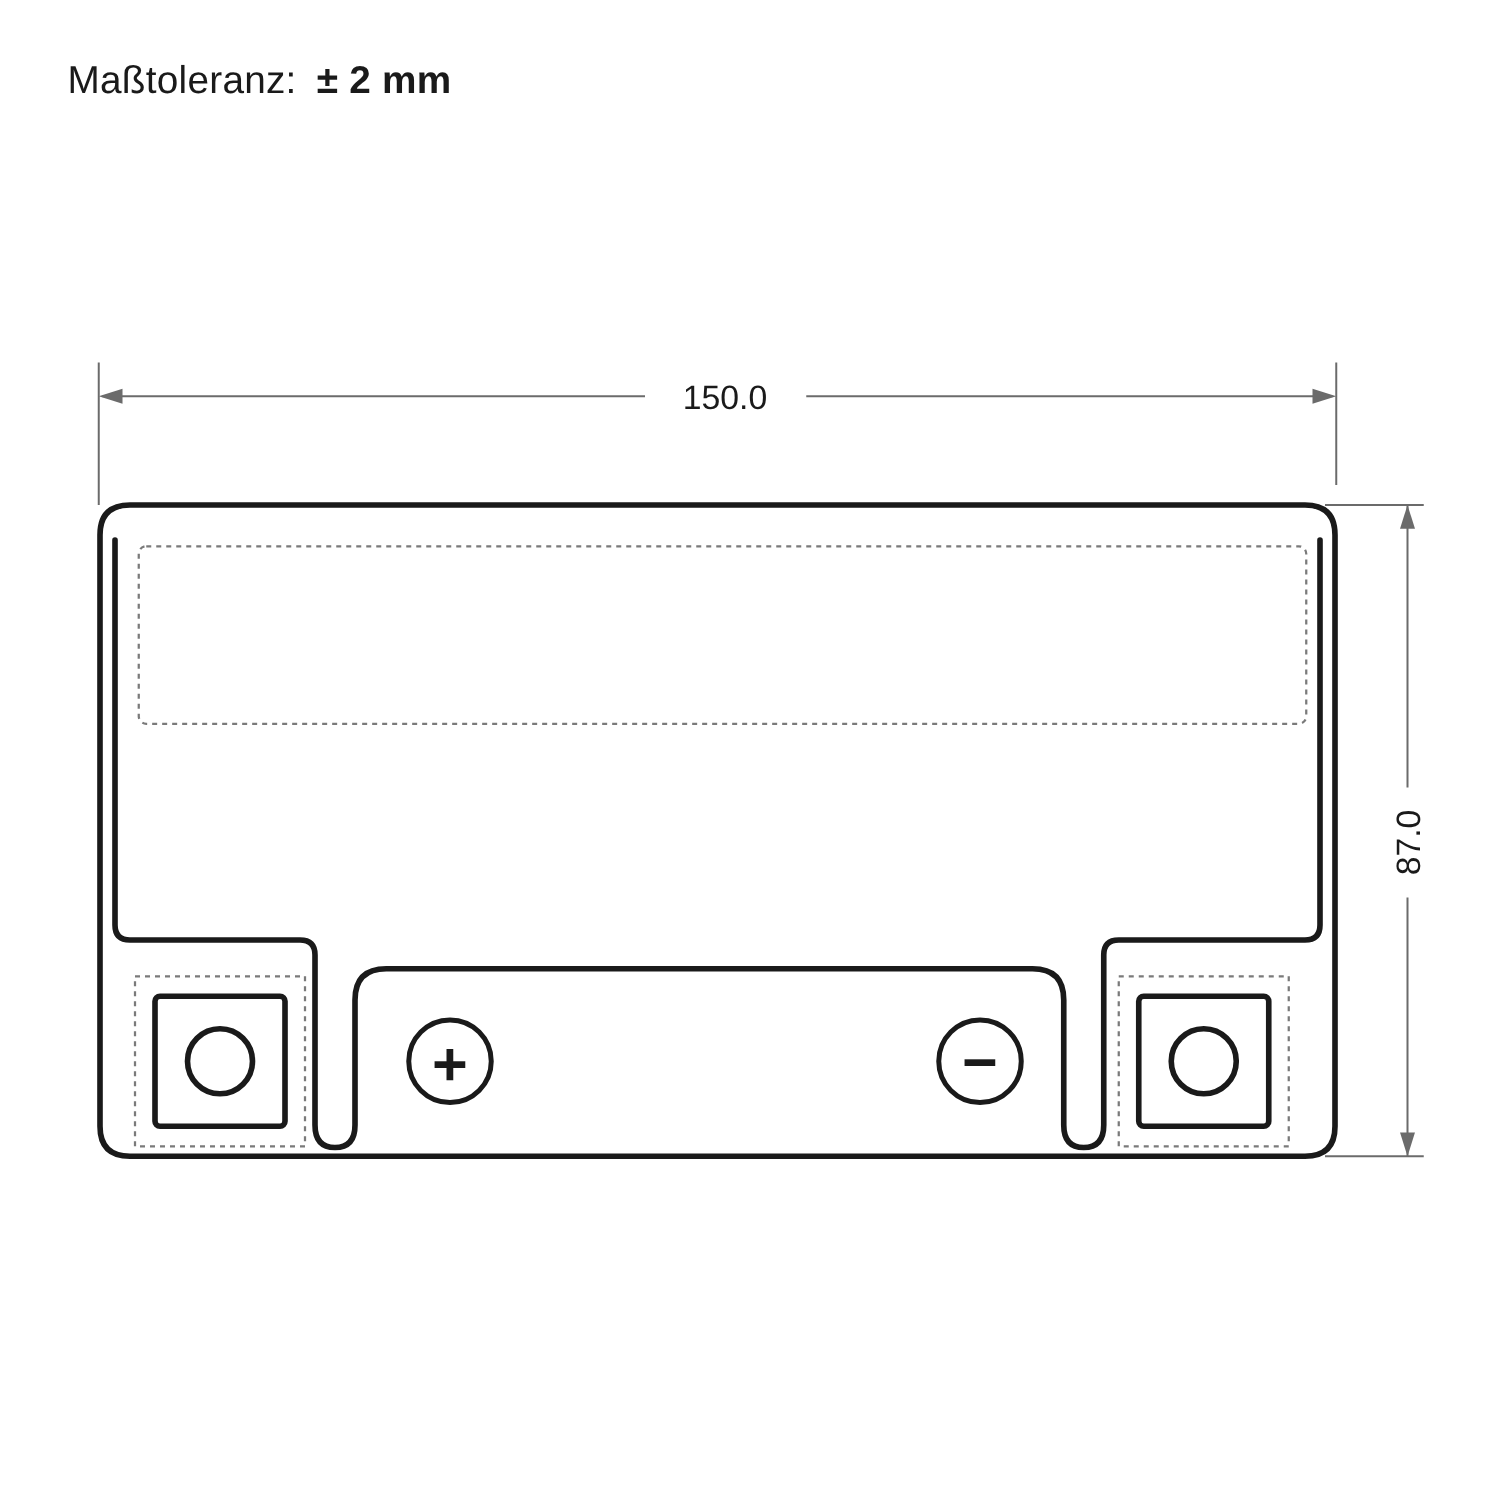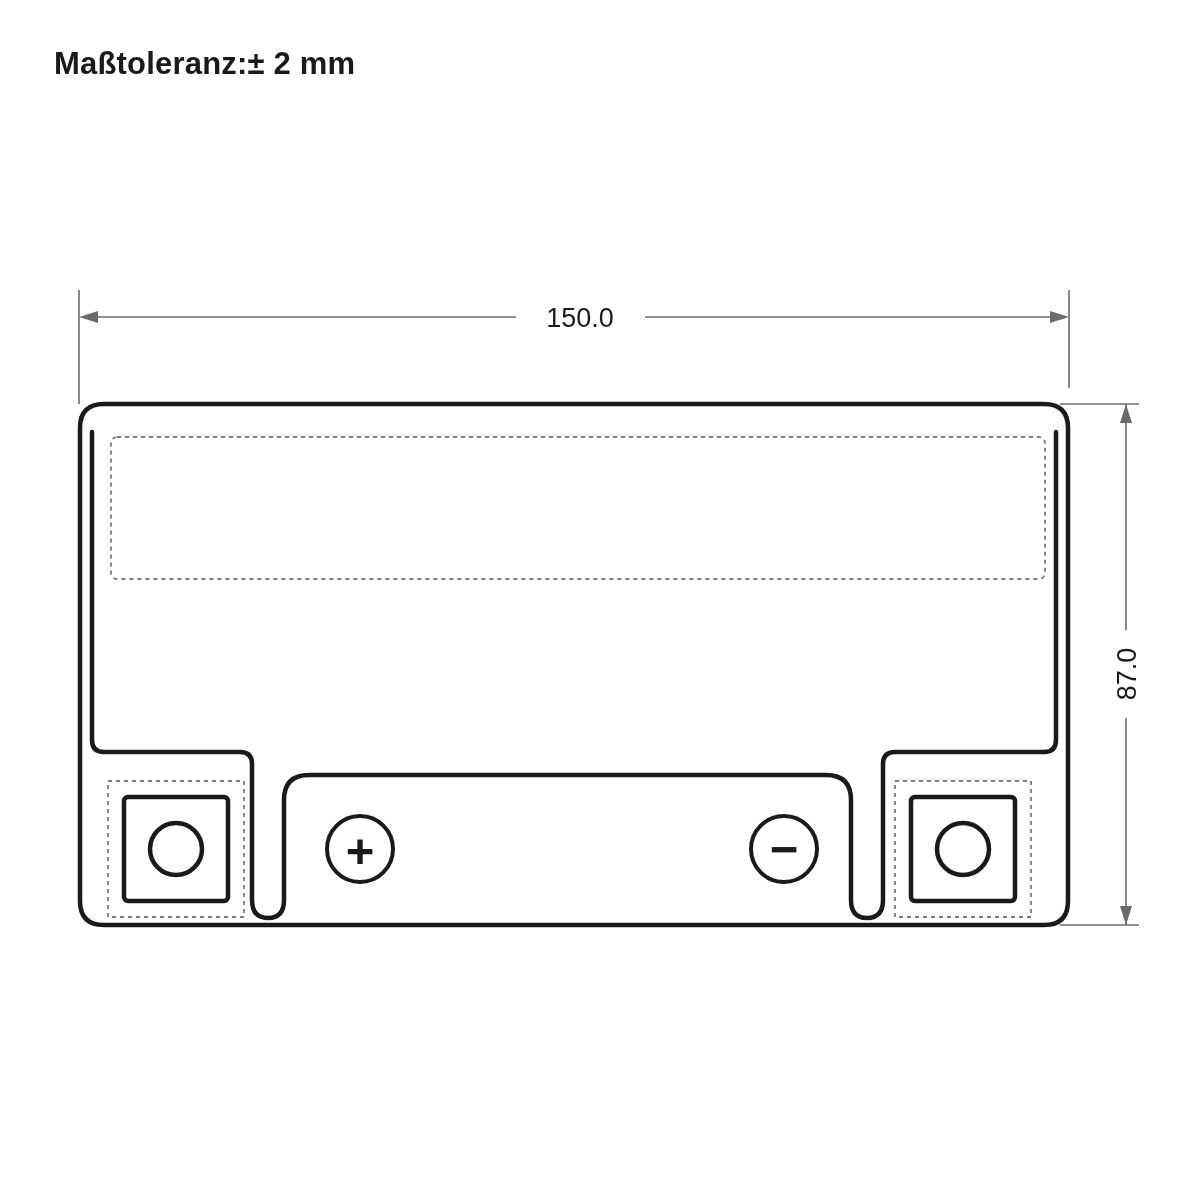--- a/index.html
+++ b/index.html
@@ -24,25 +24,25 @@
   .tolerance-line {
     position: absolute;
     left: 54px;
     top: 46px;
     font-size: 31px;
     color: #1a1a1a;
     white-space: nowrap;
     letter-spacing: 0.2px;
   }
   .tolerance-label {
-    font-weight: 700;
+    font-weight: 400;
   }
   .tolerance-value {
     font-weight: bold;
-    margin-left: 0;
+    margin-left: 16px;
   }
   svg.drawing {
     position: absolute;
     left: 0;
     top: 0;
     width: 1200px;
     height: 1200px;
   }
   .dimtext {
     font-family: "Liberation Sans", sans-serif;

